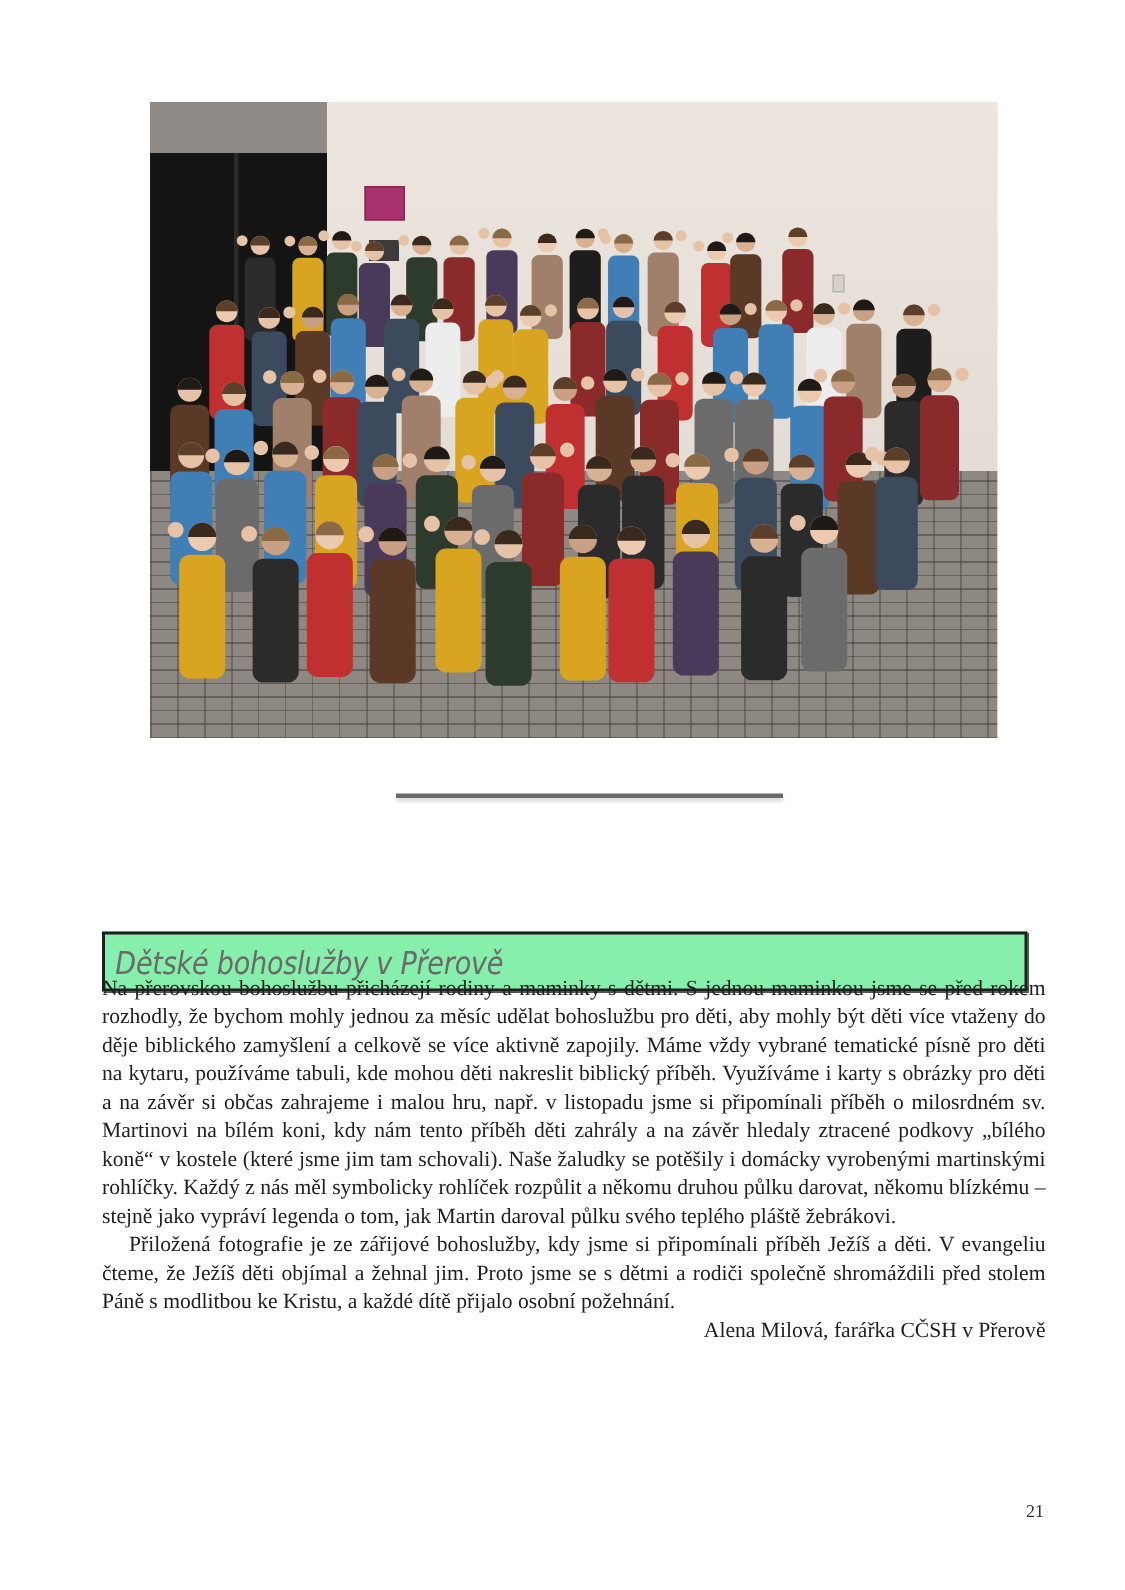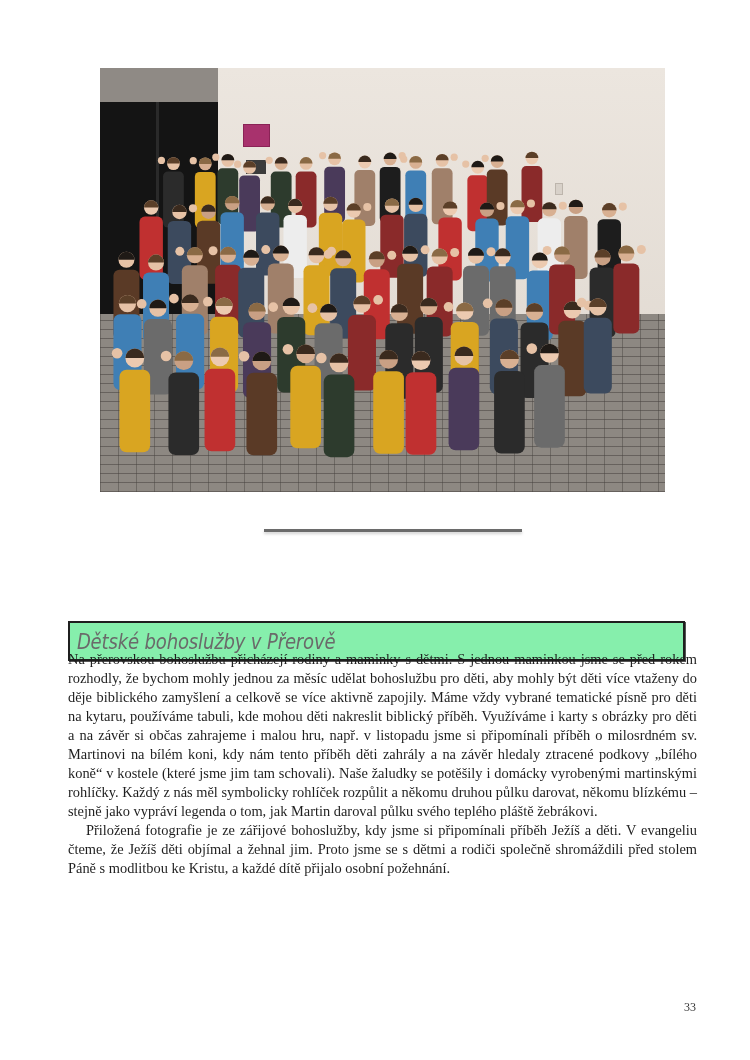--- a/index.html
+++ b/index.html
@@ -338,15 +338,16 @@
 
 <div class="divider"></div>
 
 <div class="heading-box">
   <h1>Dětské bohoslužby v Přerově</h1>
 </div>
 
 <div class="article">
   <p>Na přerovskou bohoslužbu přicházejí rodiny a maminky s dětmi. S jednou maminkou jsme se před rokem rozhodly, že bychom mohly jednou za měsíc udělat bohoslužbu pro děti, aby mohly být děti více vtaženy do děje biblického zamyšlení a celkově se více aktivně zapojily. Máme vždy vybrané tematické písně pro děti na kytaru, používáme tabuli, kde mohou děti nakreslit biblický příběh. Využíváme i karty s obrázky pro děti a na závěr si občas zahrajeme i malou hru, např. v listopadu jsme si připomínali příběh o milosrdném sv. Martinovi na bílém koni, kdy nám tento příběh děti zahrály a na závěr hledaly ztracené podkovy „bílého koně“ v kostele (které jsme jim tam schovali). Naše žaludky se potěšily i domácky vyrobenými martinskými rohlíčky. Každý z nás měl symbolicky rohlíček rozpůlit a někomu druhou půlku darovat, někomu blízkému – stejně jako vypráví legenda o tom, jak Martin daroval půlku svého teplého pláště žebrákovi.</p>
   <p class="indent">Přiložená fotografie je ze zářijové bohoslužby, kdy jsme si připomínali příběh Ježíš a děti. V evangeliu čteme, že Ježíš děti objímal a žehnal jim. Proto jsme se s dětmi a rodiči společně shromáždili před stolem Páně s modlitbou ke Kristu, a každé dítě přijalo osobní požehnání.</p>
+  <p class="signature">Alena Milová, farářka CČSH v Přerově</p>
 </div>
 
-<div class="page-number">33</div>
+<div class="page-number">21</div>
 
 </body></html>

